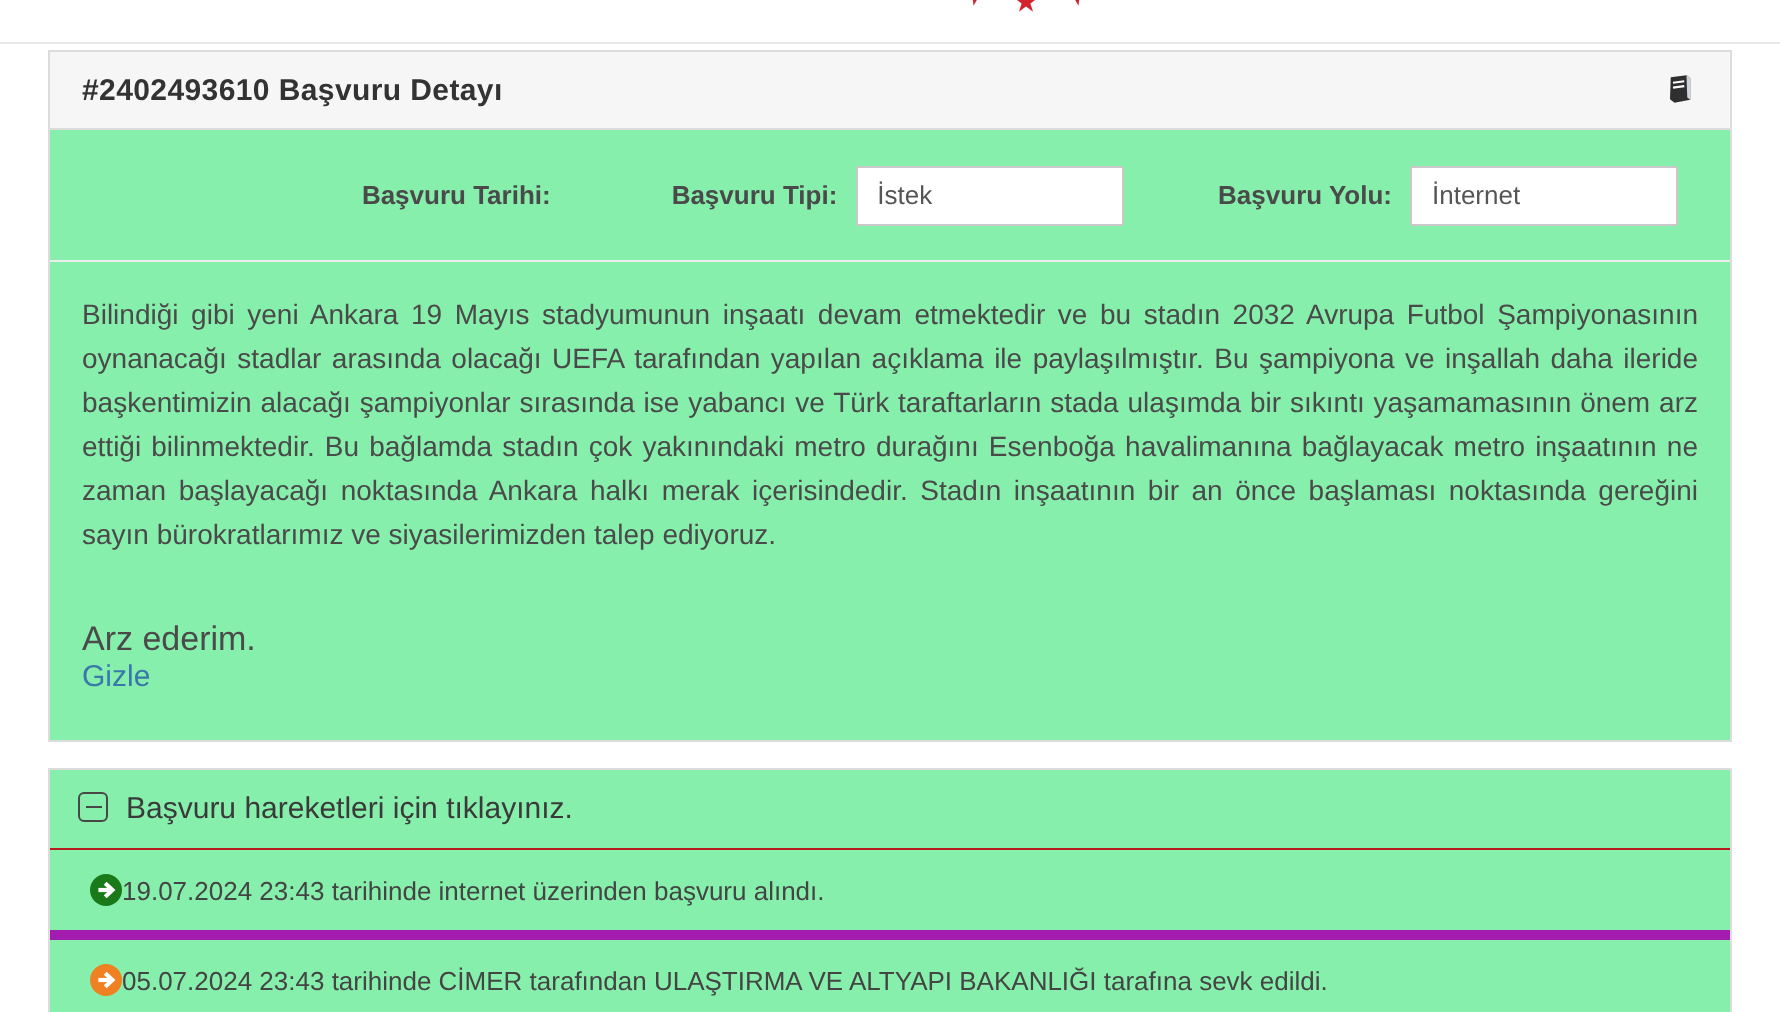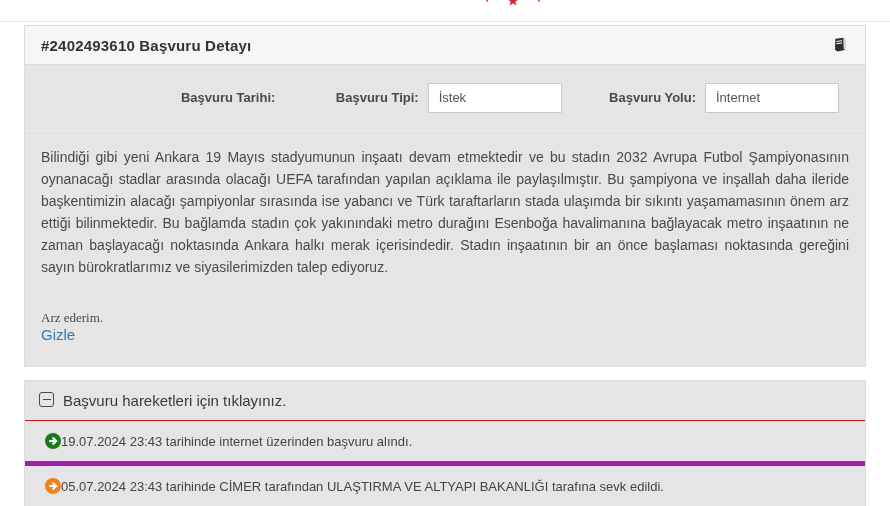--- a/index.html
+++ b/index.html
@@ -5,21 +5,21 @@
   * { margin:0; padding:0; box-sizing:border-box; }
   html,body { width:890px; height:506px; overflow:hidden; background:#fff;
               font-family:"Liberation Sans", sans-serif; }
   body { position:relative; }
 
   
   .topbar { height:22px; background:#fff; border-bottom:1px solid #e8e8e8; }
   .logo-stars { position:absolute; top:-6px; left:477px; }
 
   
-  .card { margin:0 24px; background:#e5e5e5; border:1px solid #dcdcdc; }
+  .card { margin:0 24px; background:#86efac; border:1px solid #dcdcdc; }
   .card-1 { margin-top:3px; }
   .card-2 { margin-top:13px; border-bottom:none; }
 
   .card-header { display:flex; align-items:center; justify-content:space-between;
                  background:#f6f6f6; border-bottom:1px solid #dcdcdc;
                  padding:10px 16px; }
   .card-title { font-size:15px; font-weight:bold; color:#333; letter-spacing:.2px; }
   .book-btn { background:none; border:none; cursor:pointer; padding:0; line-height:0; }
 
   
@@ -29,21 +29,21 @@
                  padding-right:22px; }
   .field-label { font-size:13px; font-weight:bold; color:#4a4a4a; margin-right:9px;
                  white-space:nowrap; }
   .field-input { width:134px; height:30px; border:1px solid #c9c9c9; border-radius:1px;
                  padding:0 10px; font-size:13px; color:#555;
                  font-family:"Liberation Sans", sans-serif; background:#fff; }
 
   
   .detail-body { padding:15px 16px 22px; }
   .body-par { font-size:14px; line-height:22px; text-align:justify; color:#4a4a4a; }
-  .closing { font-size:13px; color:#4a4a4a; margin-top:32px;font-family:Liberation Serif, serif; }
+  .closing { font-size:17px; color:#4a4a4a; margin-top:32px; }
   .hide-link { display:inline-block; font-size:15px;
                color:#3a78ab; text-decoration:none; cursor:pointer; }
 
   
   .mov-header { display:flex; gap:9px; padding:11px 14px;
                 border-bottom:1px solid #b91c1c; cursor:pointer; }
   .mov-header-text { font-size:15px; color:#3a3a3a; }
   .minus-box { width:15px; height:15px; border:1.5px solid #474747; border-radius:3px;
                position:relative; flex:0 0 auto; }
   .minus-box::after { content:""; position:absolute; left:2.5px; right:2.5px;

